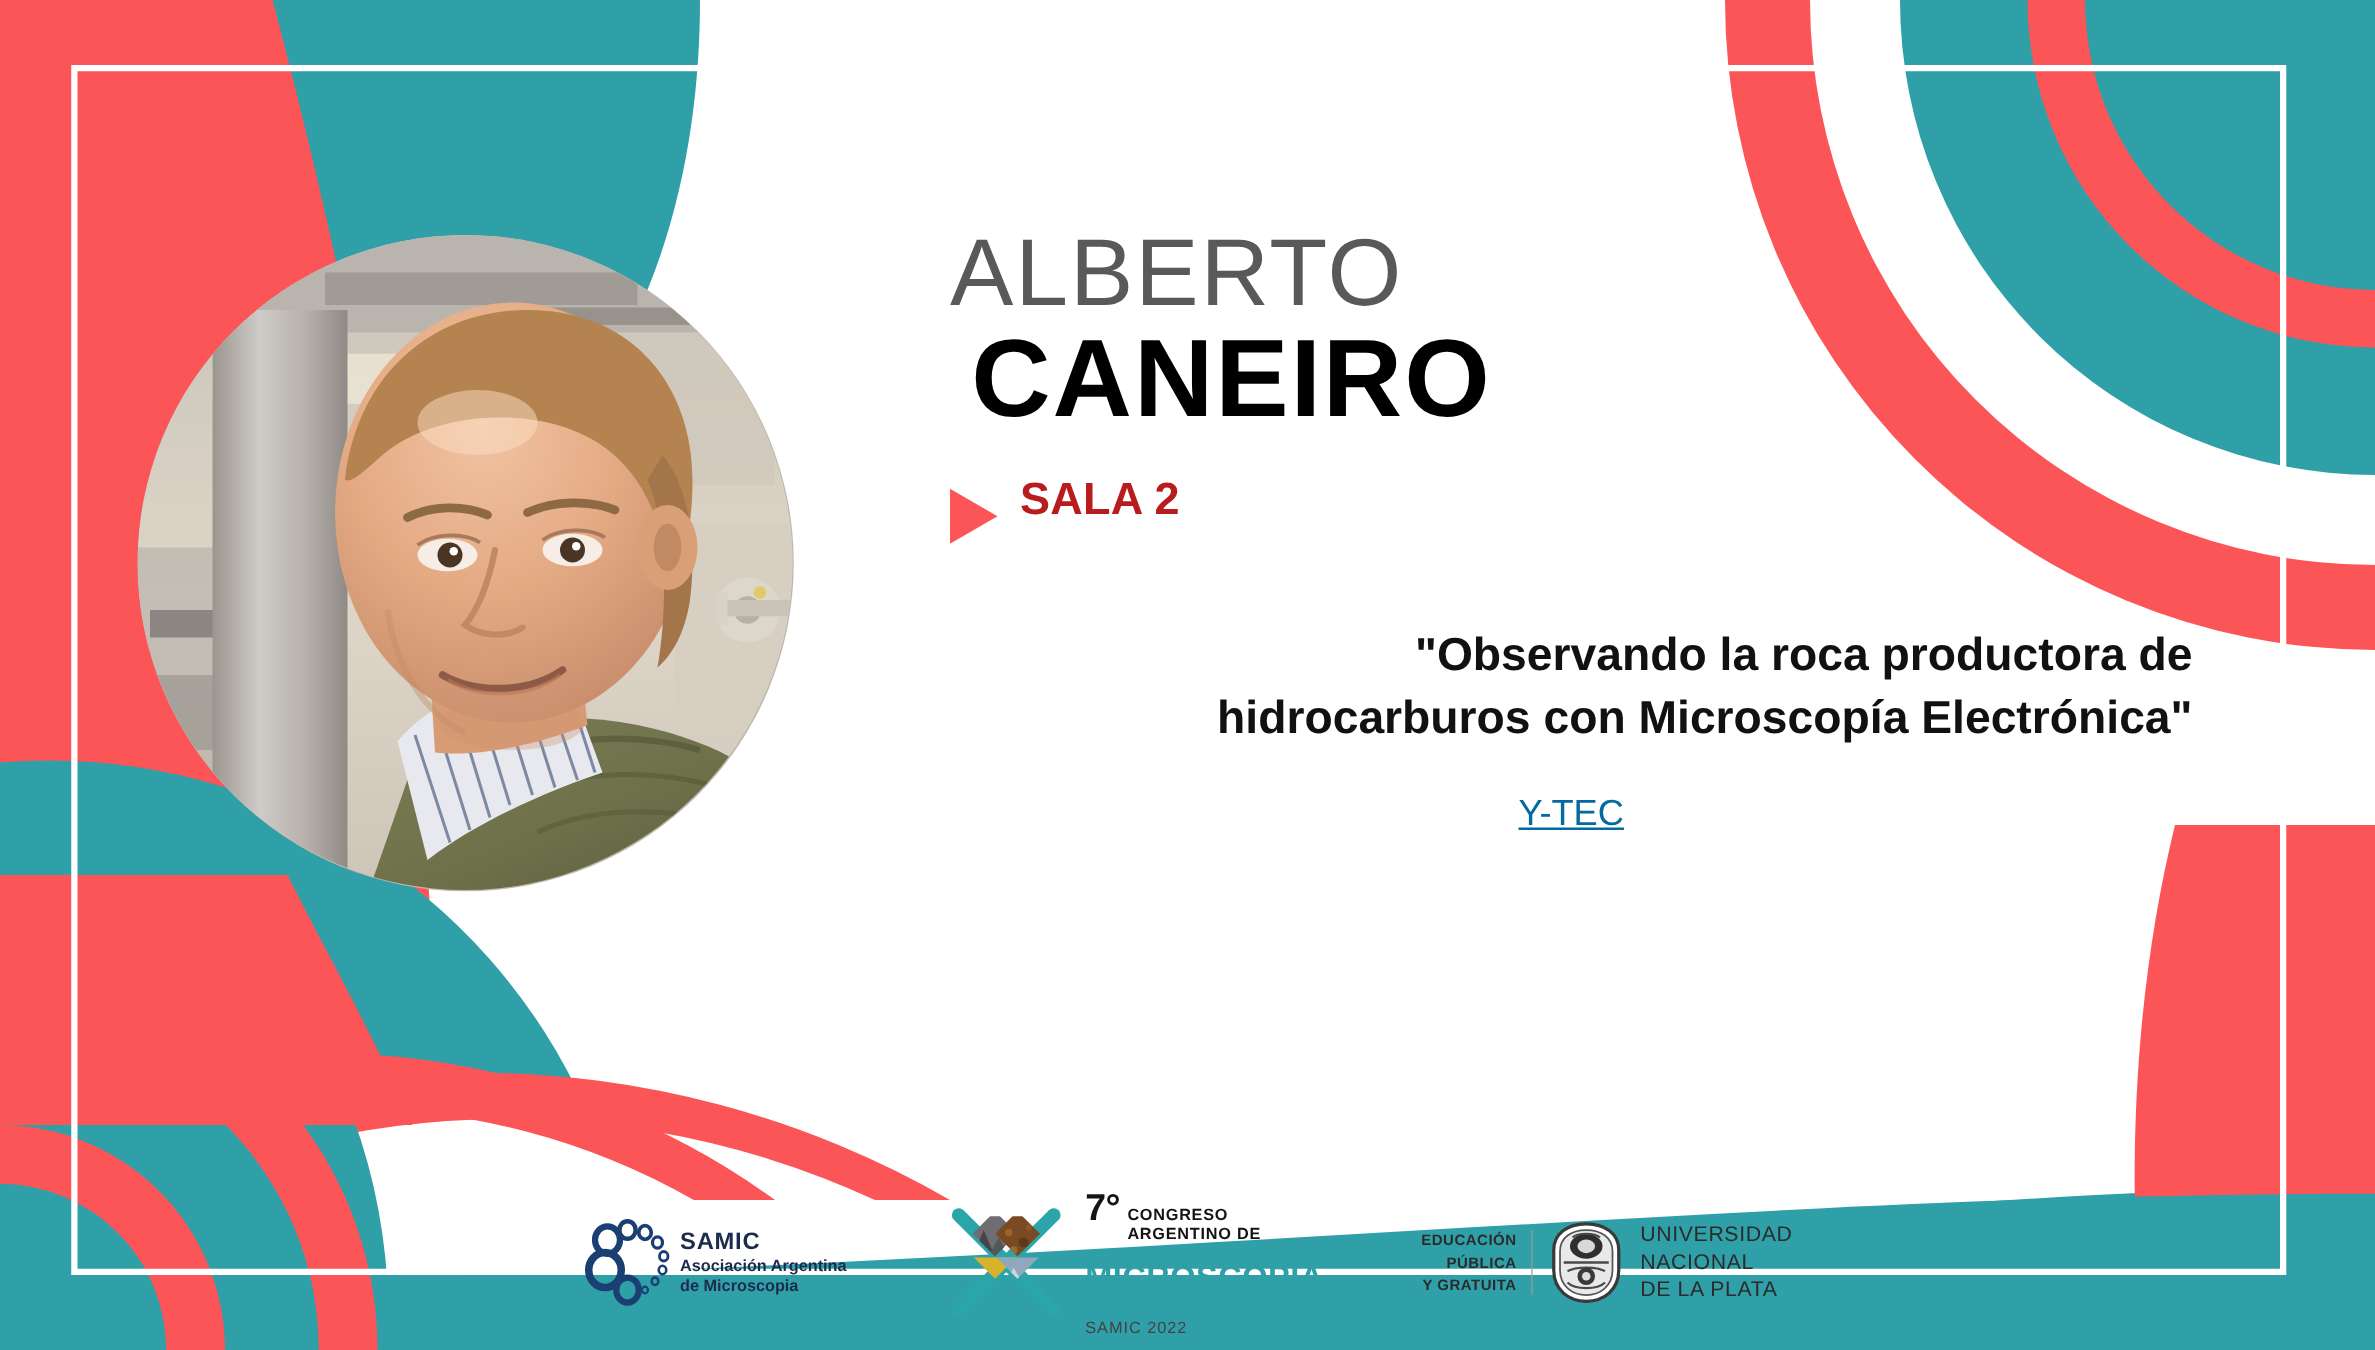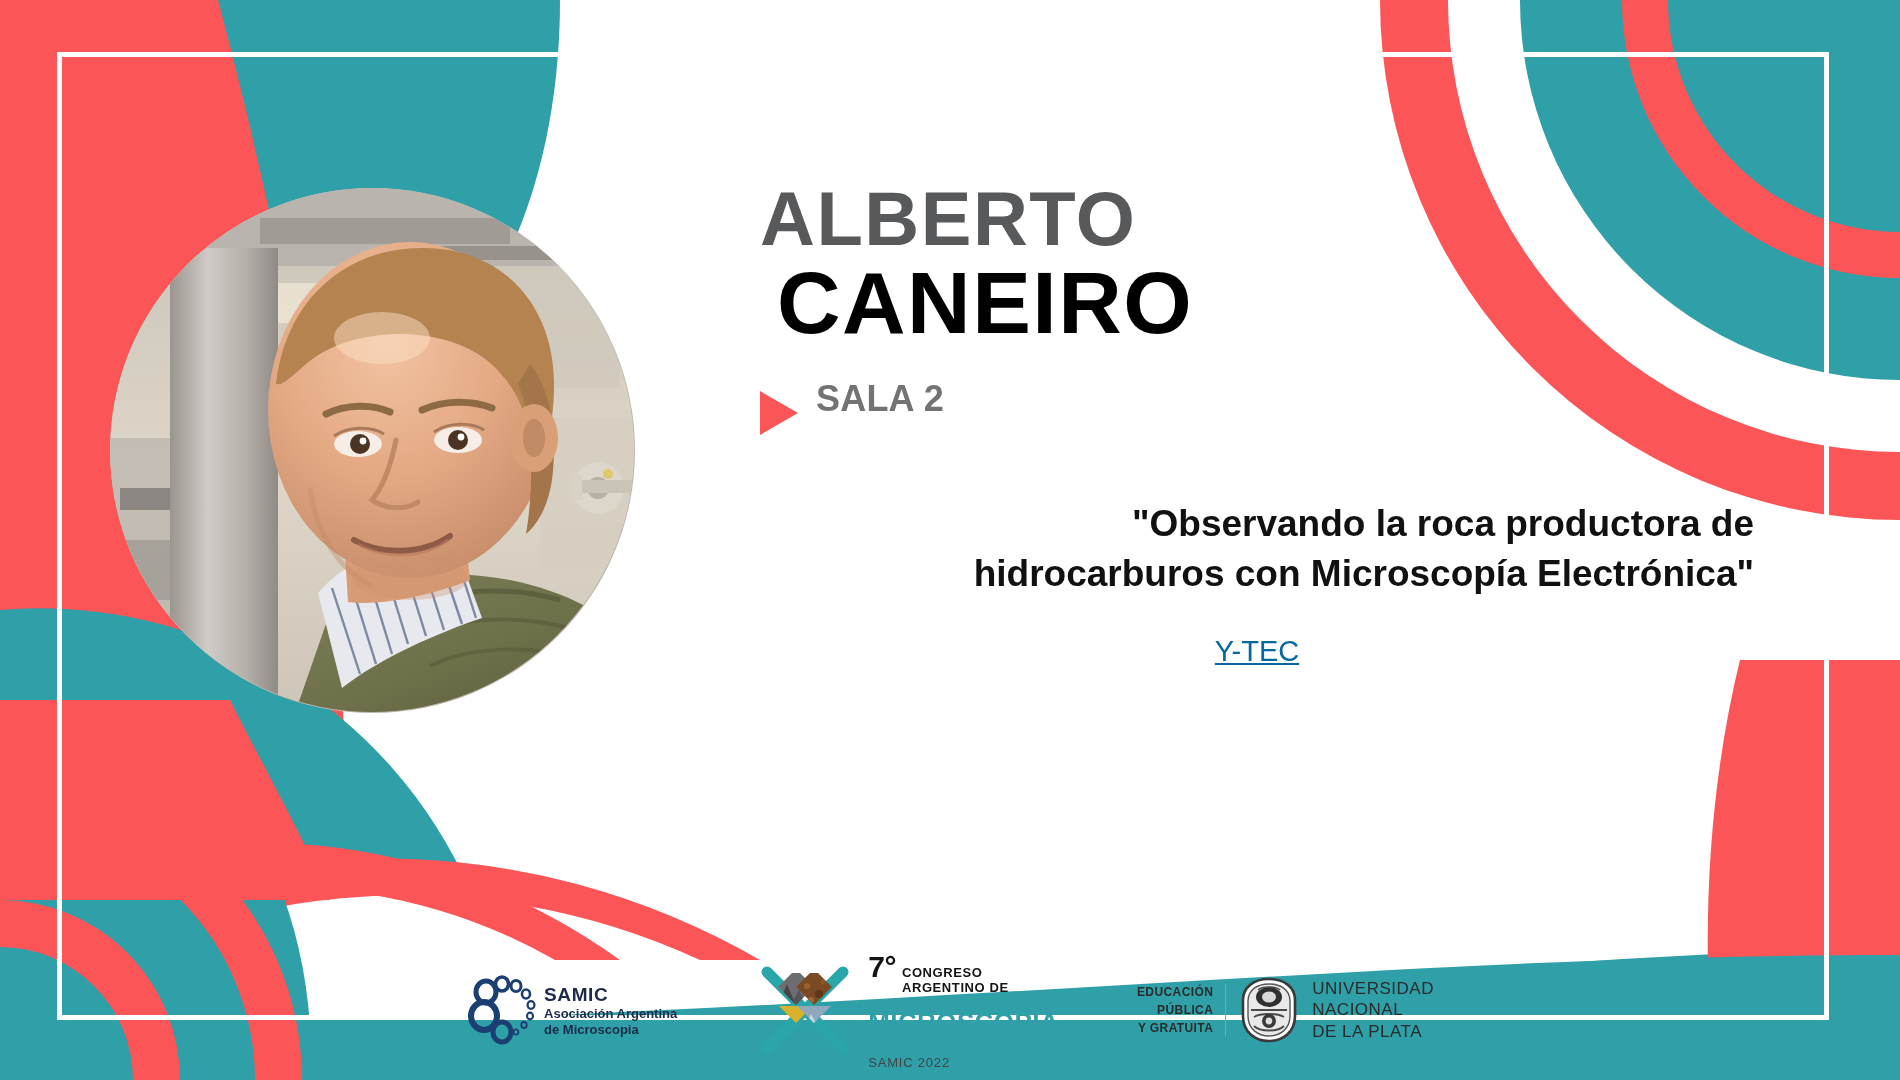--- a/index.html
+++ b/index.html
@@ -51,21 +51,21 @@
 
   
   .content {
     position: absolute;
     left: 760px;
     top: 180px;
     width: 1000px;
   }
   .name-first {
     font-size: 76px;
-    font-weight: 700;
+    font-weight: 400;
     letter-spacing: 1.5px;
     color: #58595b;
     line-height: 1.03;
     margin: 0;
   }
   .name-last {
     font-size: 88px;
     font-weight: 700;
     letter-spacing: 1.5px;
     color: #000000;
@@ -90,21 +90,21 @@
   .when-text { line-height: 1.32; }
   .when-date {
     font-size: 36px;
     font-weight: 400;
     color: #141414;
     letter-spacing: 0.2px;
   }
   .when-room {
     font-size: 36px;
     font-weight: 700;
-    color: #737373;
+    color: #b91c1c;
     letter-spacing: 0.2px;
   }
 
   .talk-title {
     margin-top: 64px;
     text-align: right;
     font-size: 37px;
     font-weight: 700;
     color: #111111;
     line-height: 1.35;

